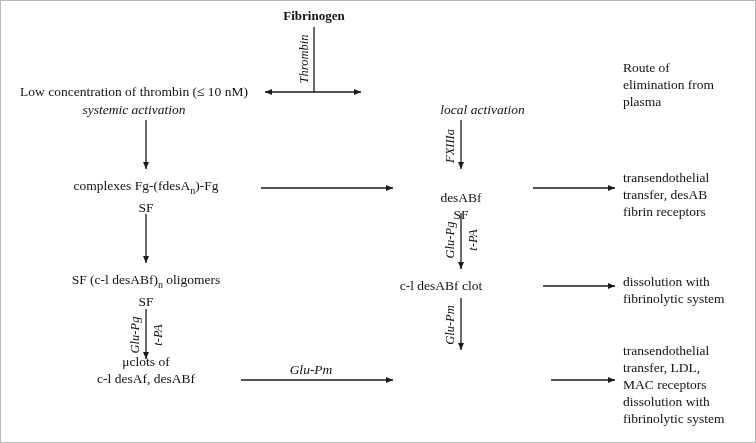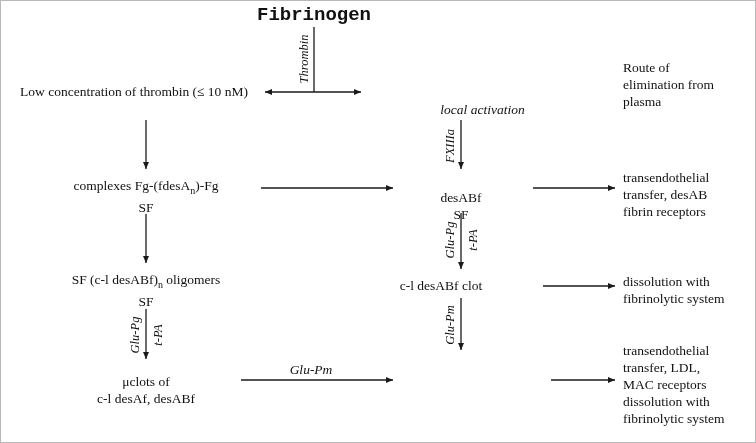--- a/index.html
+++ b/index.html
@@ -16,21 +16,21 @@
   }
   .txt {
     position: absolute;
     font-size: 13.5px;
     line-height: 17px;
   }
   .center { text-align: center; }
   .bold { font-weight: bold; }
   .italic { font-style: italic; }
   .multiline { white-space: pre-line; }
-  .title { font-size: 19px; font-family: Liberation Mono, monospace; }
+  .title { font-size: 13px; }
   .vlabel {
     position: absolute;
     font-style: italic;
     font-size: 12.5px;
     white-space: nowrap;
     transform: translate(-50%, -50%) rotate(-90deg);
   }
   sub { font-size: 10px; }
   svg.arrows { position: absolute; left: 0; top: 0; }
   .arrow-line { stroke: #1a1a1a; stroke-width: 1.3; }
@@ -71,37 +71,38 @@
 
   <div class="vlabel" style="left:303px;top:58px;">Thrombin</div>
   <div class="vlabel" style="left:449px;top:145px;">FXIIIa</div>
   <div class="vlabel" style="left:134px;top:334px;">Glu-Pg</div>
   <div class="vlabel" style="left:157px;top:334px;">t-PA</div>
   <div class="vlabel" style="left:449px;top:239px;">Glu-Pg</div>
   <div class="vlabel" style="left:472px;top:239px;">t-PA</div>
   <div class="vlabel" style="left:449px;top:324px;">Glu-Pm</div>
 
   <div class="txt center" style="left:6px;top:82px;width:254px;">Low concentration of thrombin (≤ 10 nM)</div>
+  <div class="txt center italic" style="left:6px;top:100px;width:254px;">systemic activation</div>
   <div class="txt multiline" style="left:622px;top:58px;width:132px;">Route of
 elimination from
 plasma</div>
 
   <div class="txt center italic" style="left:364px;top:100px;width:235px;">local activation</div>
 
   <div class="txt center" style="left:35px;top:176px;width:220px;">
     <div><span>complexes Fg-(fdesA</span><sub>n</sub><span>)-Fg</span></div>
     <div>SF</div>
   </div>
 
   <div class="txt center" style="left:35px;top:270px;width:220px;">
     <div><span>SF (c-l desABf)</span><sub>n</sub><span> oligomers</span></div>
     <div>SF</div>
   </div>
 
-  <div class="txt center multiline" style="left:35px;top:372px;width:220px;text-align:center;">μclots of
+  <div class="txt center multiline" style="left:35px;top:352px;width:220px;text-align:center;">μclots of
 c-l desAf, desABf</div>
 
   <div class="txt center multiline" style="left:400px;top:188px;width:120px;">desABf
 SF</div>
   <div class="txt center" style="left:370px;top:276px;width:140px;">c-l desABf clot</div>
 
   <div class="txt center italic" style="left:260px;top:360px;width:100px;">Glu-Pm</div>
 
   <div class="txt multiline" style="left:622px;top:168px;width:132px;">transendothelial
 transfer, desAB

